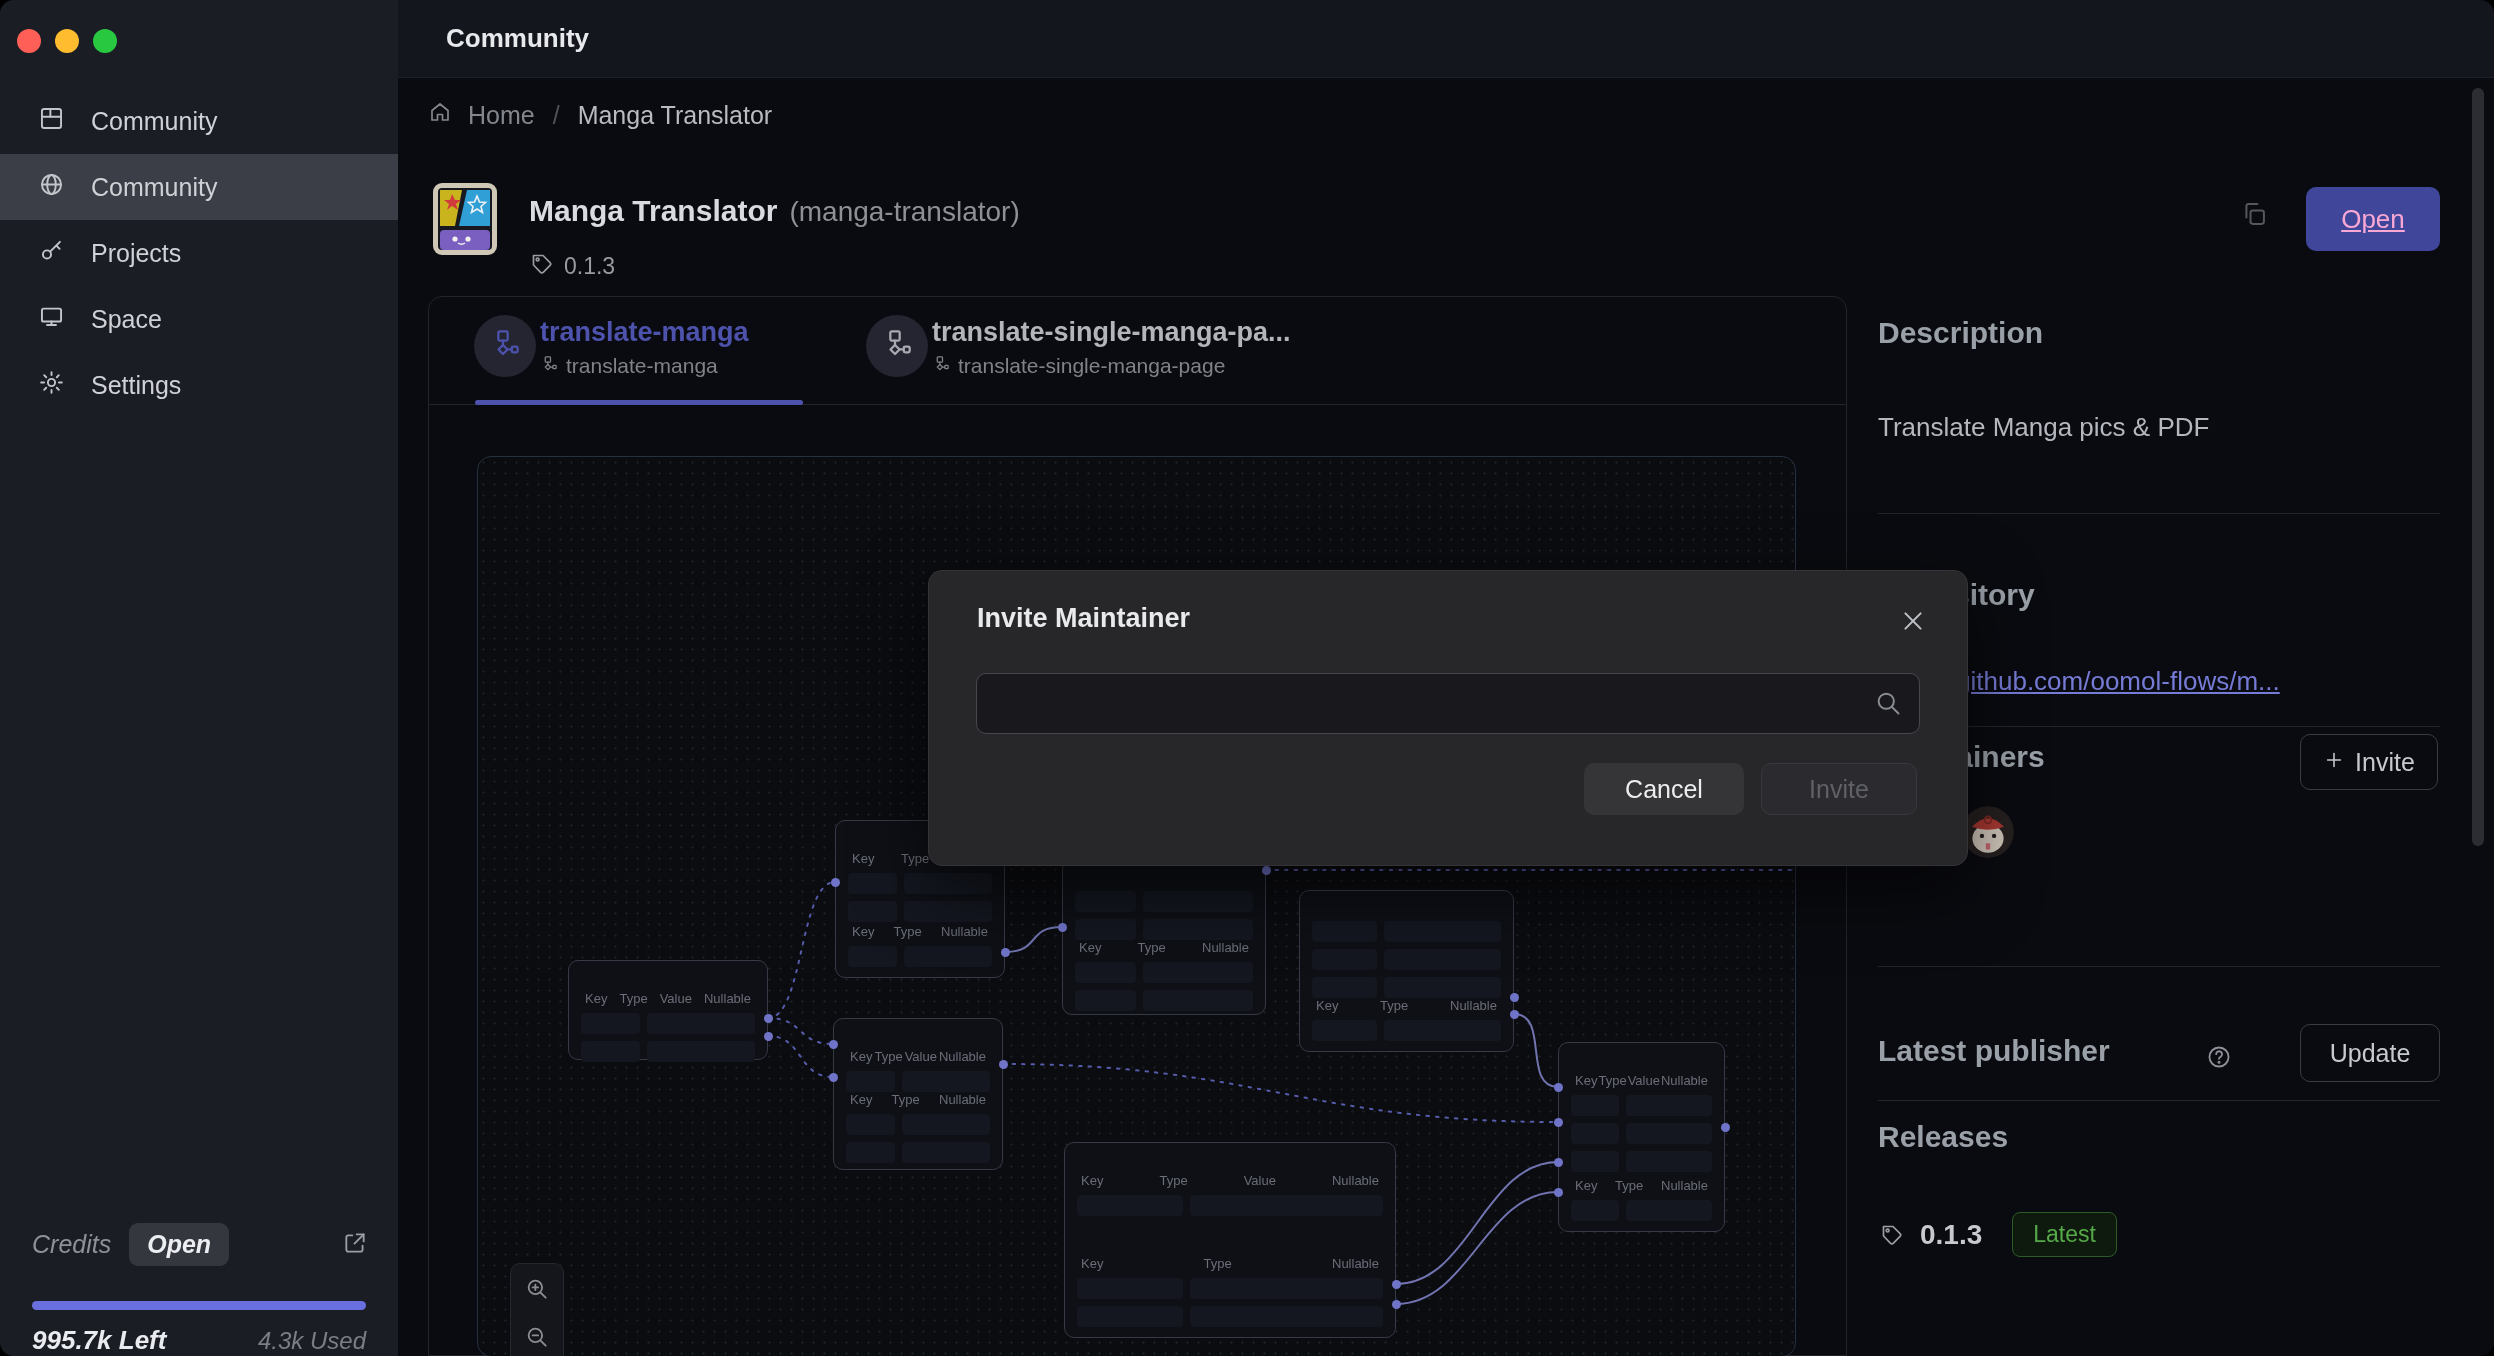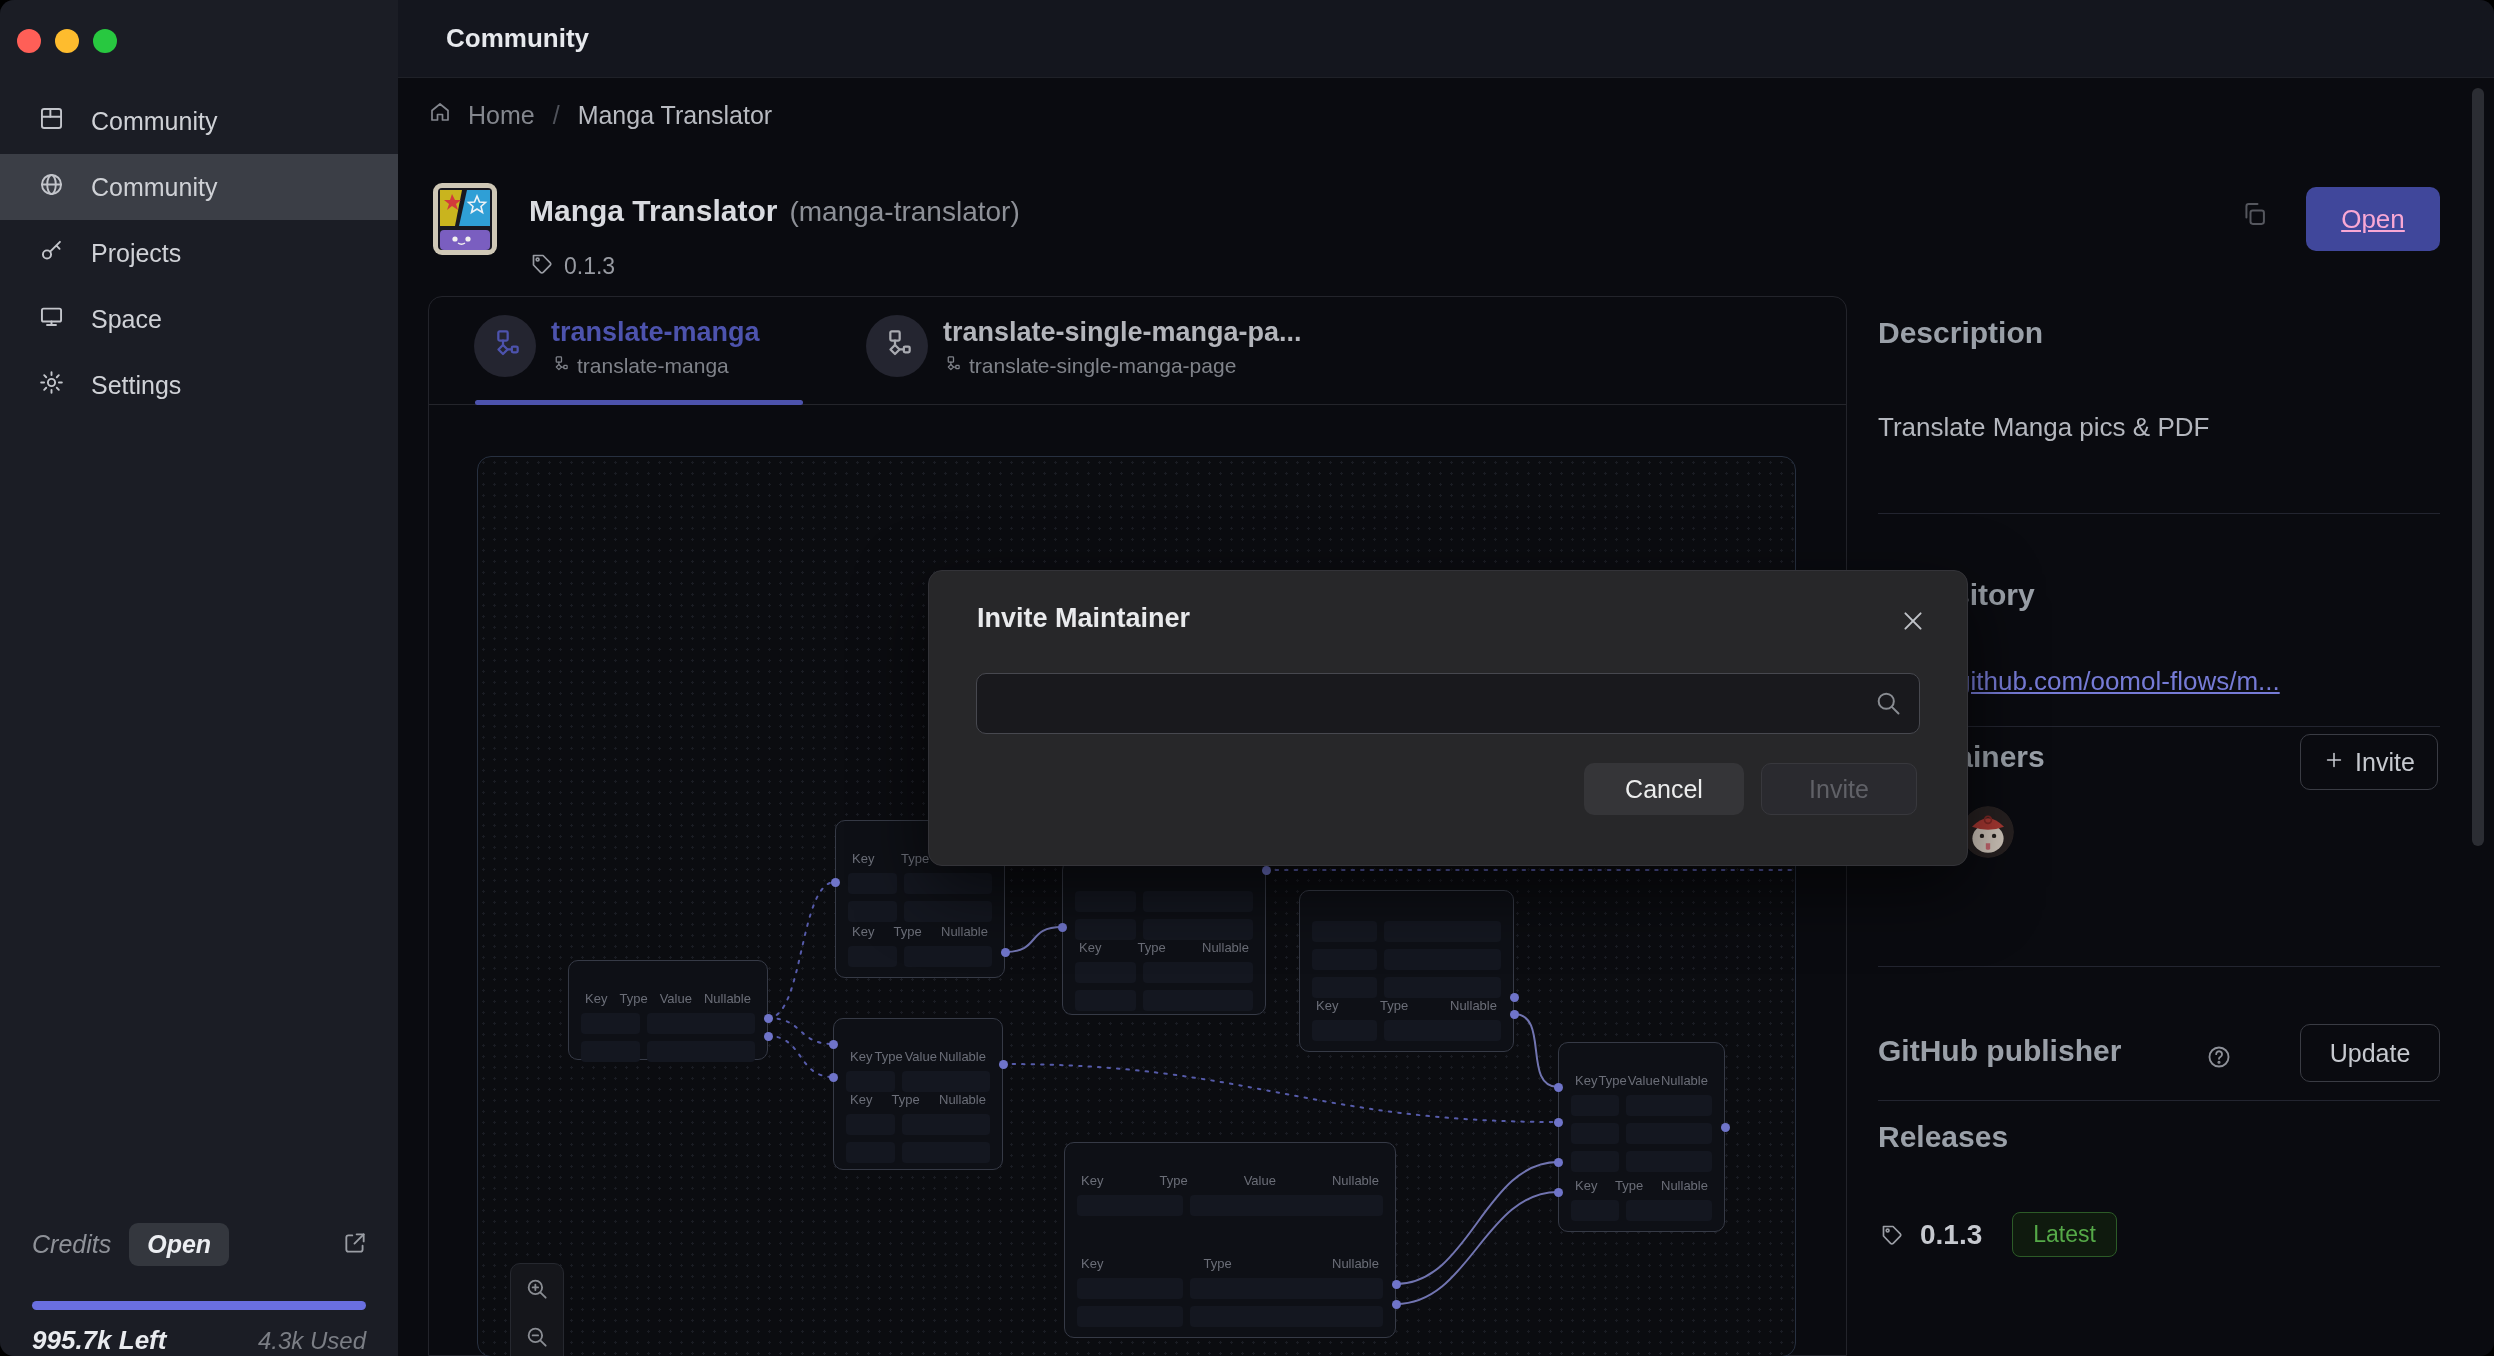--- a/index.html
+++ b/index.html
@@ -45,21 +45,21 @@
   .pkg-version-row { position:absolute; left:530px; top:252px; display:flex; align-items:center; gap:10px; color:#989ba2; z-index:1; }
   .pkg-version { font-size:23px; }
   .copy-btn { position:absolute; left:2240px; top:200px; color:#55575e; cursor:pointer; z-index:1; }
   .open-btn { position:absolute; left:2306px; top:187px; width:134px; height:64px; border:none; border-radius:10px;
     background:var(--open,#40479b); color:#f9a8d4; font-size:26px; font-family:inherit; cursor:pointer; z-index:1;text-decoration:underline; }
 
   
   .container { position:absolute; left:428px; top:296px; width:1419px; height:1060px;
     border:1px solid #23242b; border-radius:14px 14px 0 0; z-index:1; }
   .tabbar { position:absolute; left:0; top:0; right:0; height:108px; border-bottom:1px solid #24252b; }
-  .tab { position:absolute; top:18px; display:flex; gap:15px; cursor:pointer; }
+  .tab { position:absolute; top:18px; display:flex; gap:4px; cursor:pointer; }
   .tab-circle { width:62px; height:62px; border-radius:50%; background:#242530; display:flex; align-items:center; justify-content:center; }
   .tab-texts { display:flex; flex-direction:column; gap:6px; padding-top:2px; }
   .tab-label { font-size:27px; font-weight:600; }
   .tab-sub { display:flex; align-items:center; gap:8px; font-size:21px; color:#7f8289; }
   .tab1 { left:45px; } .tab2 { left:437px; }
   .tab1 .tab-label { color:var(--accent,#4d53ad); } .tab1 .tab-circle { color:#4d53ad; }
   .tab2 .tab-label { color:#b3b5bb; } .tab2 .tab-circle { color:#a9abb1; }
   .tab-underline { position:absolute; left:46px; top:103px; width:328px; height:5px; border-radius:3px; background:var(--accent,#4d53ad); }
 
   
@@ -555,21 +555,21 @@
         <ellipse cx="12" cy="15" rx="7.2" ry="6.6" fill="#cfc5ba"></ellipse>
         <path d="M4.6 9.6 Q12 1.6 19.4 9.6 Q12 12.4 4.6 9.6 Z" fill="#a83832"></path>
         <circle cx="12" cy="6.4" r="1.6" fill="none" stroke="#7e2724" stroke-width="0.8"></circle>
         <circle cx="9.2" cy="13.8" r="1" fill="#24201d"></circle>
         <circle cx="14.8" cy="13.8" r="1" fill="#24201d"></circle>
         <path d="M11 17.2 h2 v2.6 q-1 .8 -2 0 z" fill="#c4666e"></path>
       </svg>
     </div>
     <div class="rp-hr" style="top:888px"></div>
 
-    <h3 class="rp-heading" style="top:956px">GitHub publisher</h3>
+    <h3 class="rp-heading" style="top:956px">Latest publisher</h3>
     <span class="help-icon"><svg class="ic" width="26" height="26" viewBox="0 0 24 24" fill="none" stroke="currentColor" stroke-width="1.7" stroke-linecap="round" stroke-linejoin="round">
           <circle cx="12" cy="12" r="8.8"></circle>
           <path d="M9.4 9.4 a2.7 2.7 0 1 1 4.1 2.3 c-.9 .55 -1.5 1 -1.5 2"></path>
           <circle cx="12" cy="16.8" r="0.6"></circle>
         </svg></span>
     <button class="ghost-btn" style="left:422px; top:946px; width:140px; height:58px;">Update</button>
     <div class="rp-hr" style="top:1022px"></div>
 
     <h3 class="rp-heading" style="top:1042px">Releases</h3>
     <div class="release-row">

